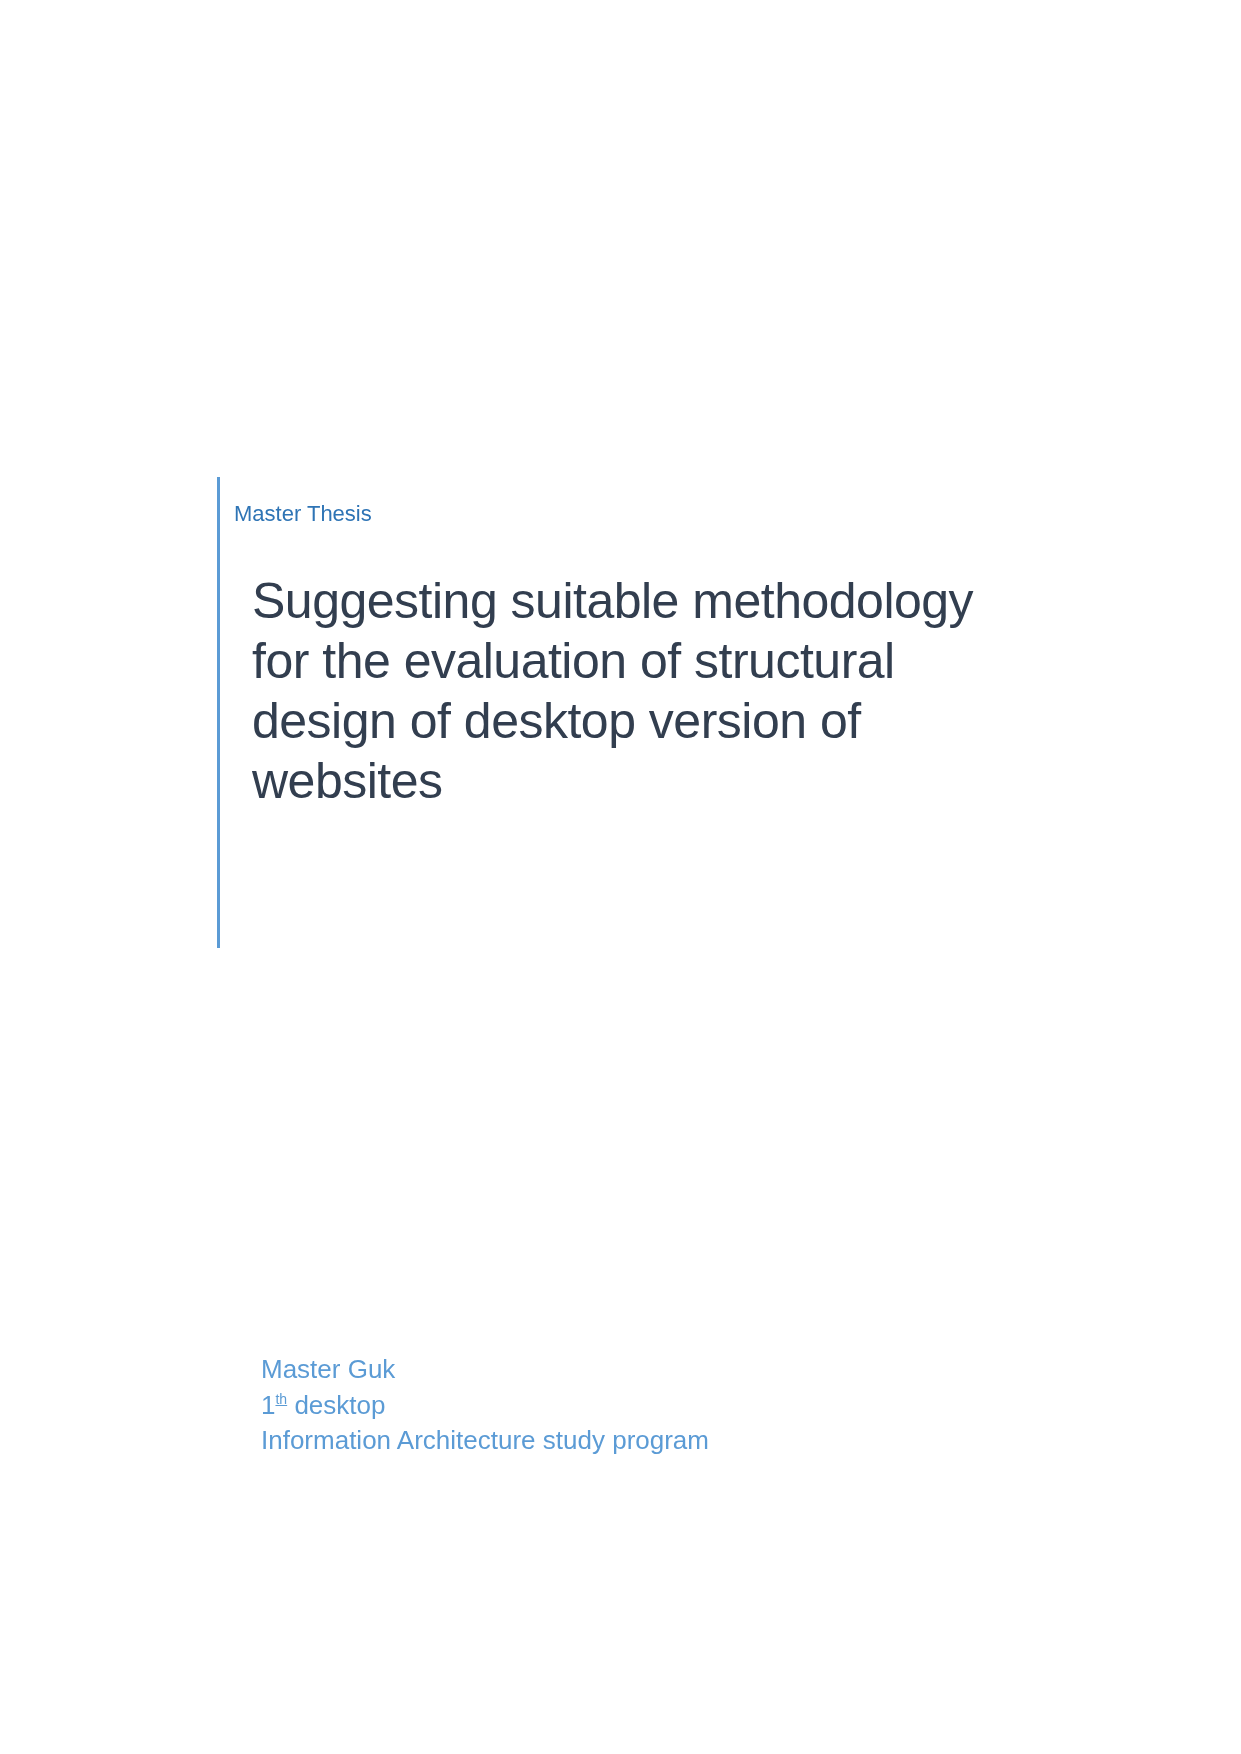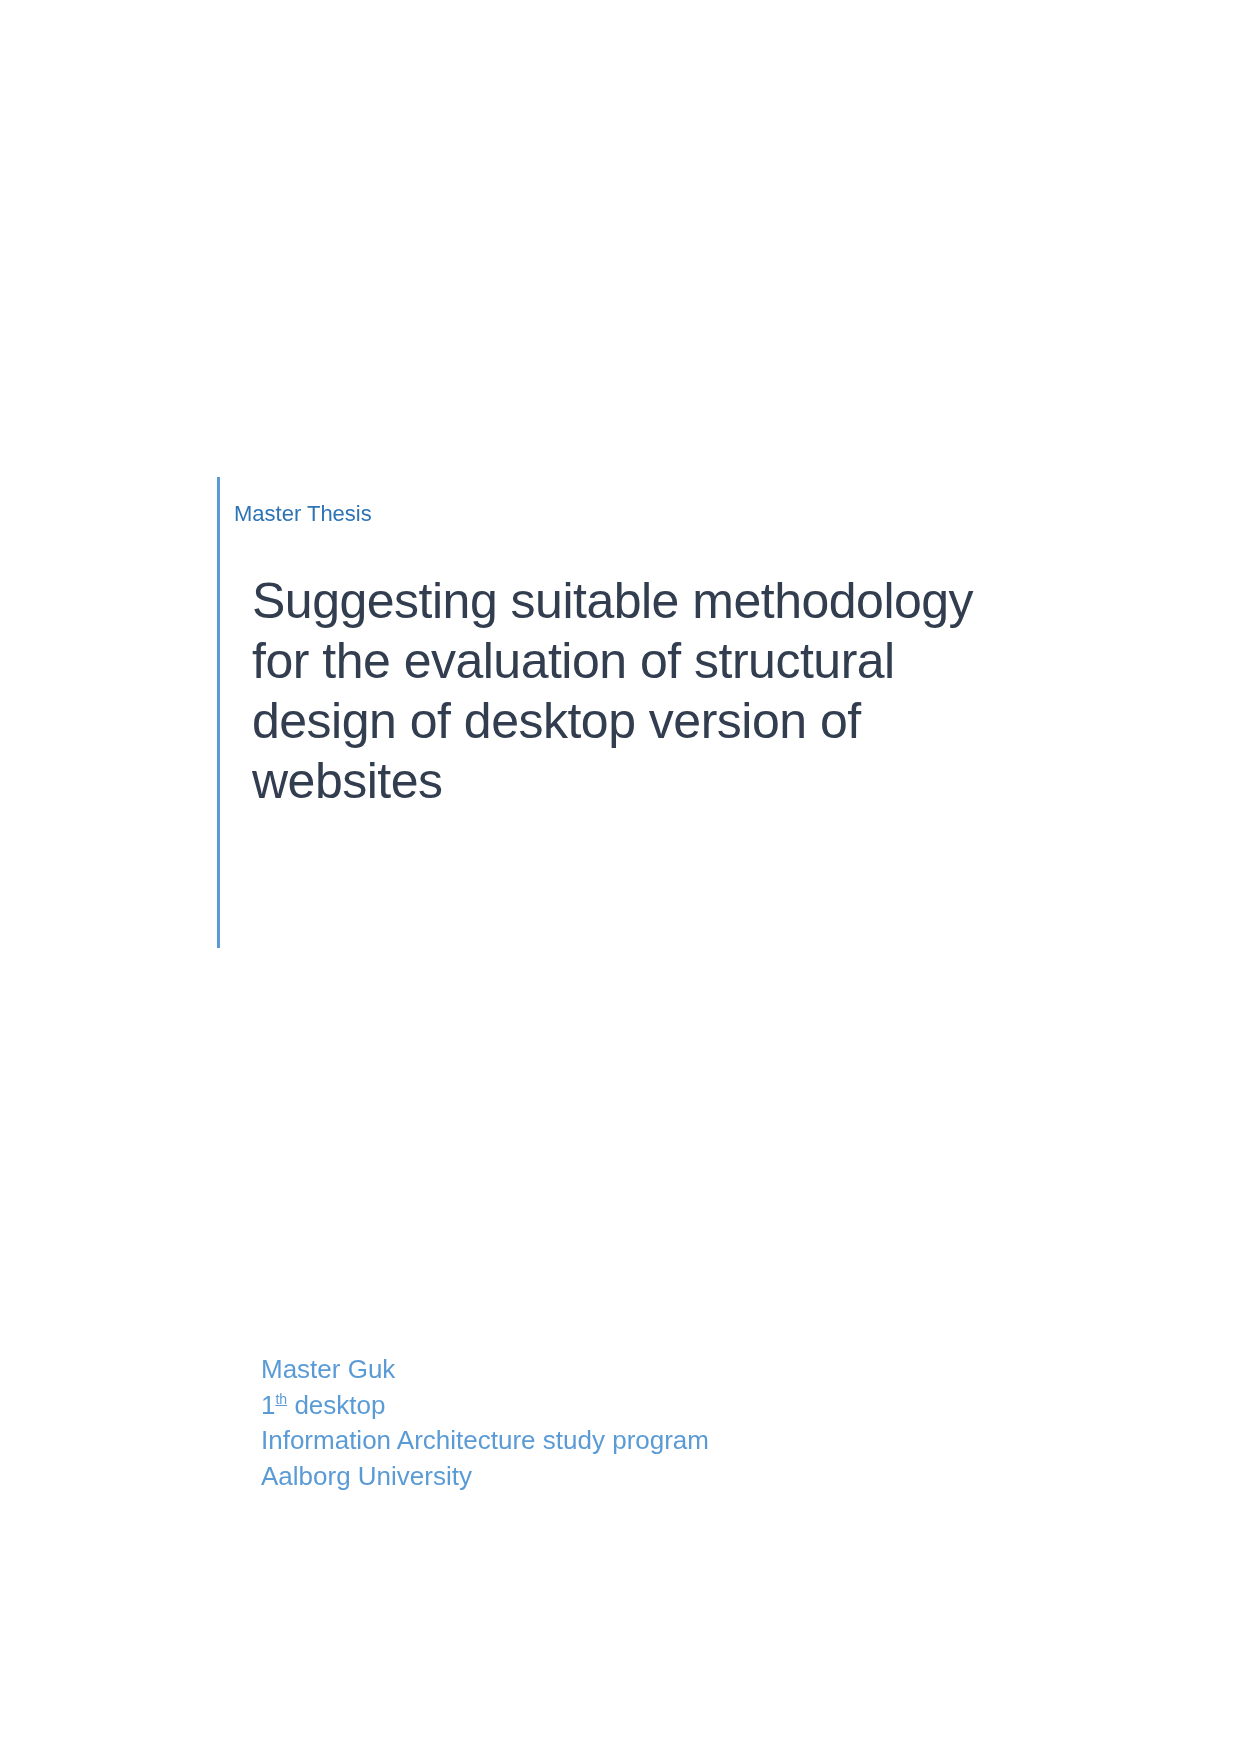--- a/index.html
+++ b/index.html
@@ -22,15 +22,14 @@
 <div class="page">
   <div class="title-block">
     <div class="doc-type">Master Thesis</div>
     <h1 class="main-title">Suggesting suitable methodology for the evaluation of structural design of desktop version of websites</h1>
   </div>
 
   <div class="author-block">
     <div>Master Guk</div>
     <div><span>1</span><sup>th</sup><span> desktop</span></div>
     <div>Information Architecture study program</div>
-    <div>Aalborg University</div>
   </div>
 </div>
 
 </body></html>

